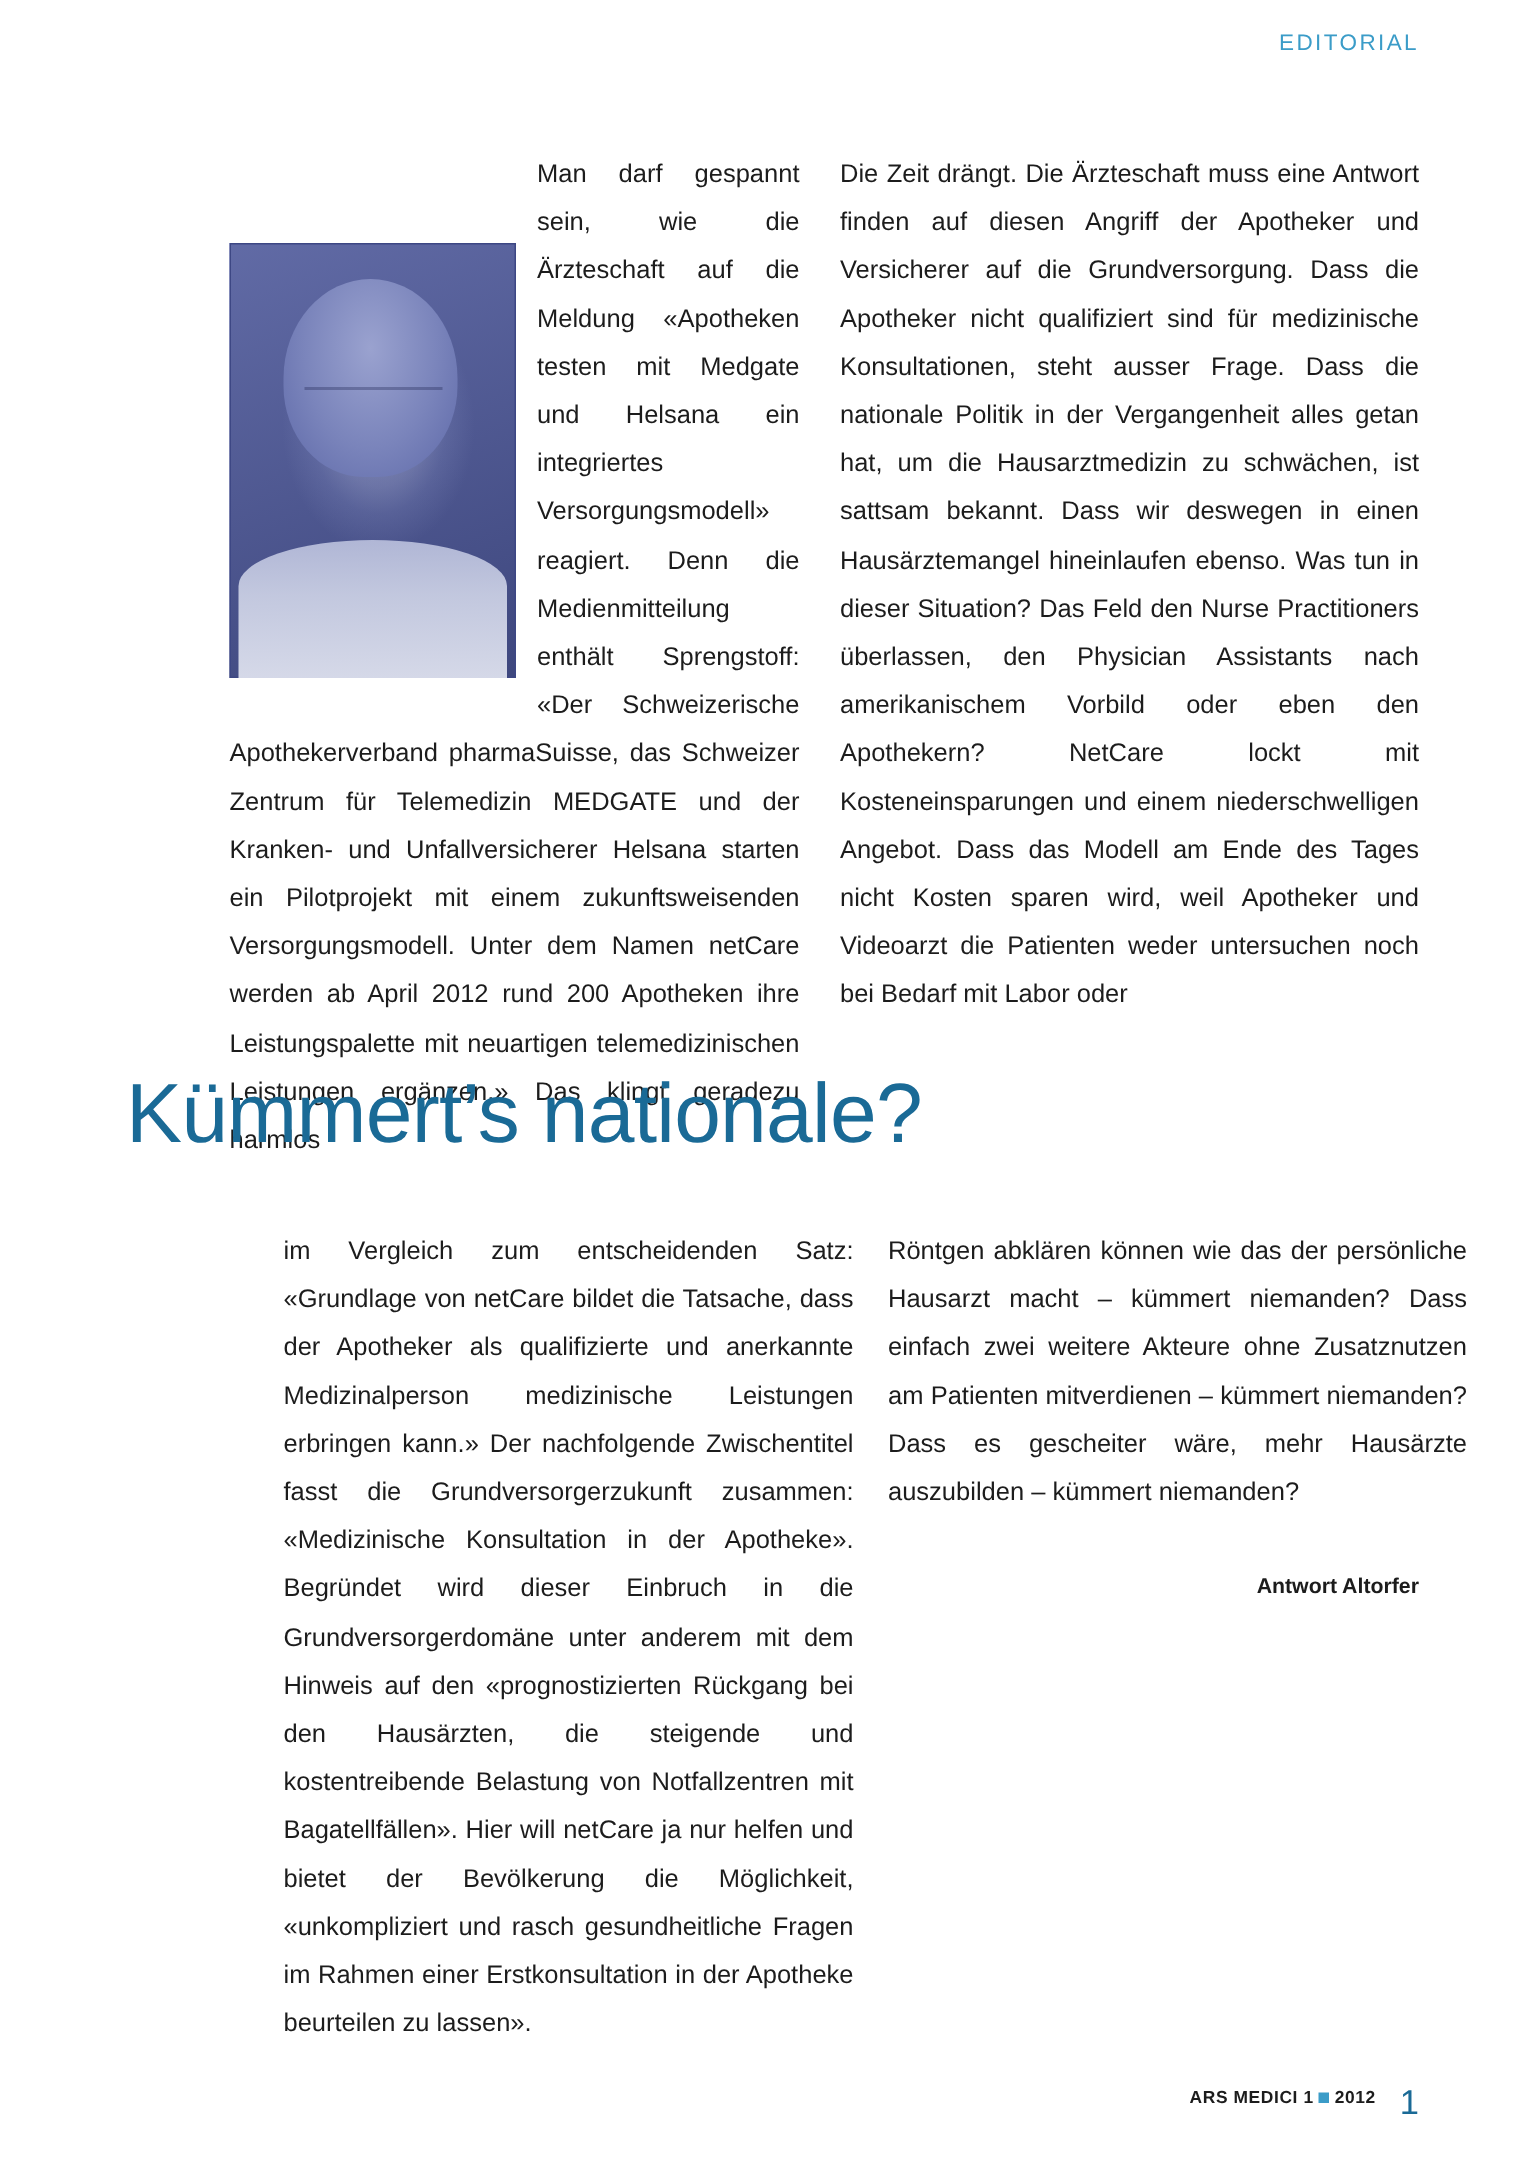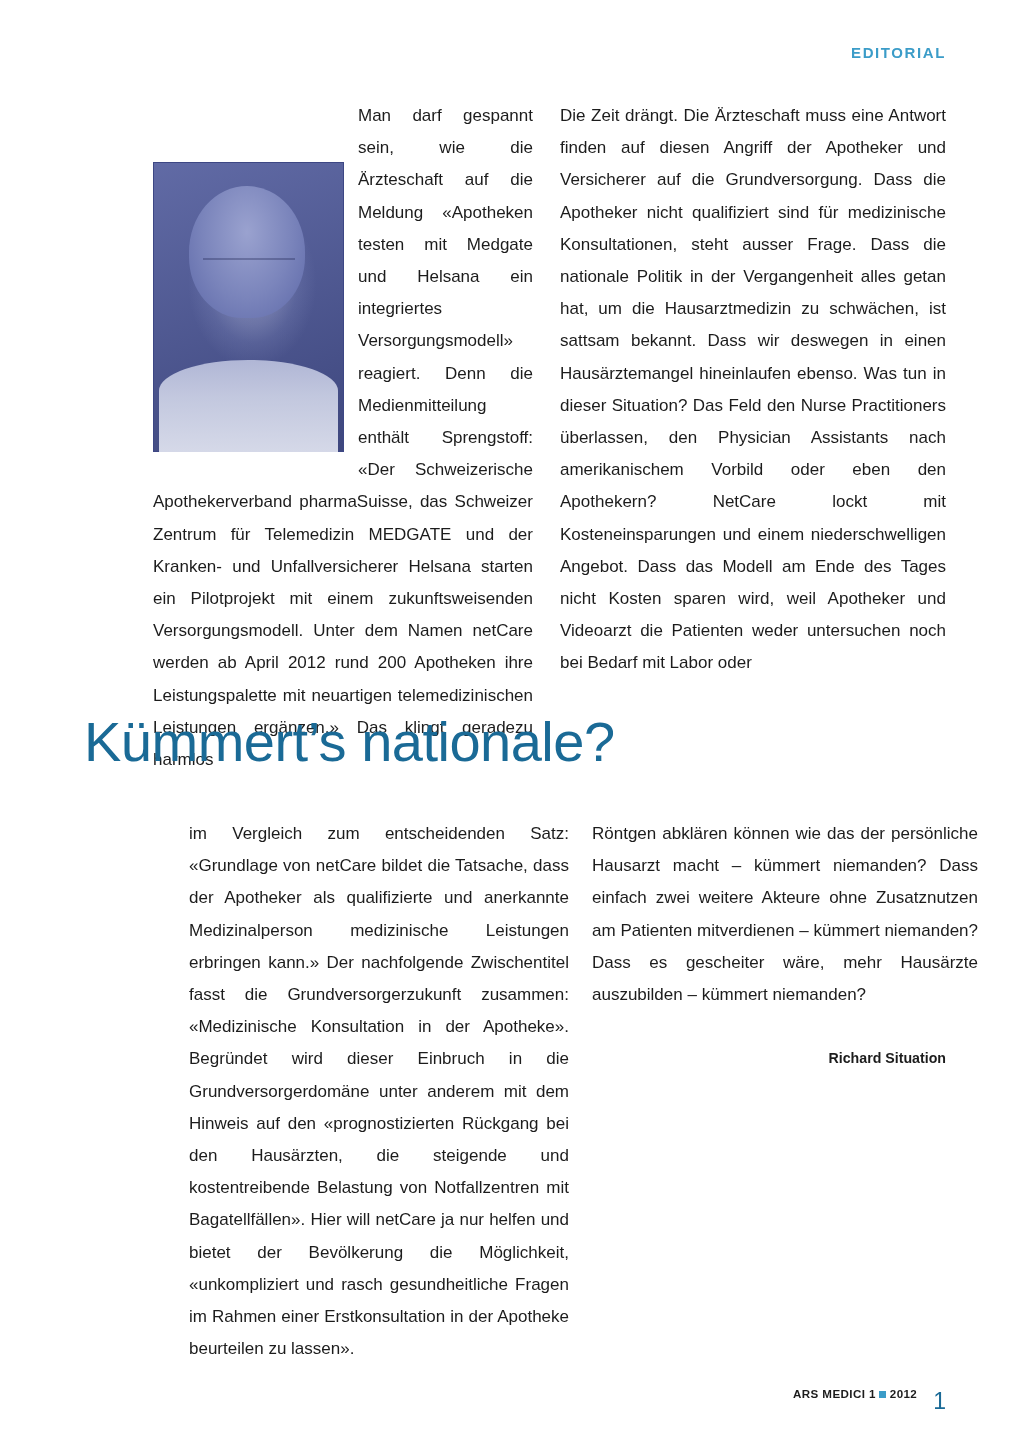--- a/index.html
+++ b/index.html
@@ -18,24 +18,24 @@
 
   .page {
     position: relative;
     width: 1024px;
     height: 1448px;
   }
 
   
   .header {
     position: absolute;
-    top: 44px;
+    top: 20px;
     right: 78px;
     font-size: 15px;
-    font-weight: bold;
+    font-weight: normal;
     letter-spacing: 1.6px;
     color: #3b9cc8;
   }
 
   
   .top-block {
     position: absolute;
     top: 100px;
     left: 153px;
     width: 793px;
@@ -154,21 +154,21 @@
     font-weight: bold;
     color: #1c1c1c;
   }
 
   
   .footer {
     position: absolute;
     right: 78px;
     bottom: 38px;
     display: flex;
-    align-items: flex-start;
+    align-items: center;
     gap: 16px;
     margin-left: 48px;
   }
   .footer-text {
     font-size: 11.6px;
     font-weight: bold;
     letter-spacing: 0.4px;
     color: #1c1c1c;
   }
   .footer-text .sq {
@@ -211,21 +211,21 @@
   <h1 class="headline">Kümmert’s nationale?</h1>
 
   <div class="bottom-block">
     <div class="col bot-left">
       <p>im Vergleich zum entscheidenden Satz: «Grundlage von netCare bildet die Tatsache, dass der Apotheker als qualifizierte und anerkannte Medizinalperson medizinische Leistungen erbringen kann.» Der nachfolgende Zwischentitel fasst die Grundversorgerzukunft zusammen: «Medizinische Konsultation in der Apotheke».
 Begründet wird dieser Einbruch in die Grundversorgerdomäne unter anderem mit dem Hinweis auf den «prognostizierten Rückgang bei den Hausärzten, die steigende und kostentreibende Belastung von Notfallzentren mit Bagatellfällen». Hier will netCare ja nur helfen und bietet der Bevölkerung die Möglichkeit, «unkompliziert und rasch gesundheitliche Fragen im Rahmen einer Erstkonsultation in der Apotheke beurteilen zu lassen».</p>
     </div>
     <div class="col bot-right">
       <p>Röntgen abklären können wie das der persönliche Hausarzt macht – kümmert niemanden? Dass einfach zwei weitere Akteure ohne Zusatznutzen am Patienten mitverdienen – kümmert niemanden? Dass es gescheiter wäre, mehr Hausärzte auszubilden – kümmert niemanden?</p>
     </div>
-    <div class="signature">Richard Situation</div>
+    <div class="signature">Antwort Altorfer</div>
   </div>
 
   <div class="footer">
     <div class="footer-text">
       <span>ARS MEDICI 1</span><span class="sq"></span><span>2012</span>
     </div>
     <div class="pagenum">1</div>
   </div>
 
 </div>

